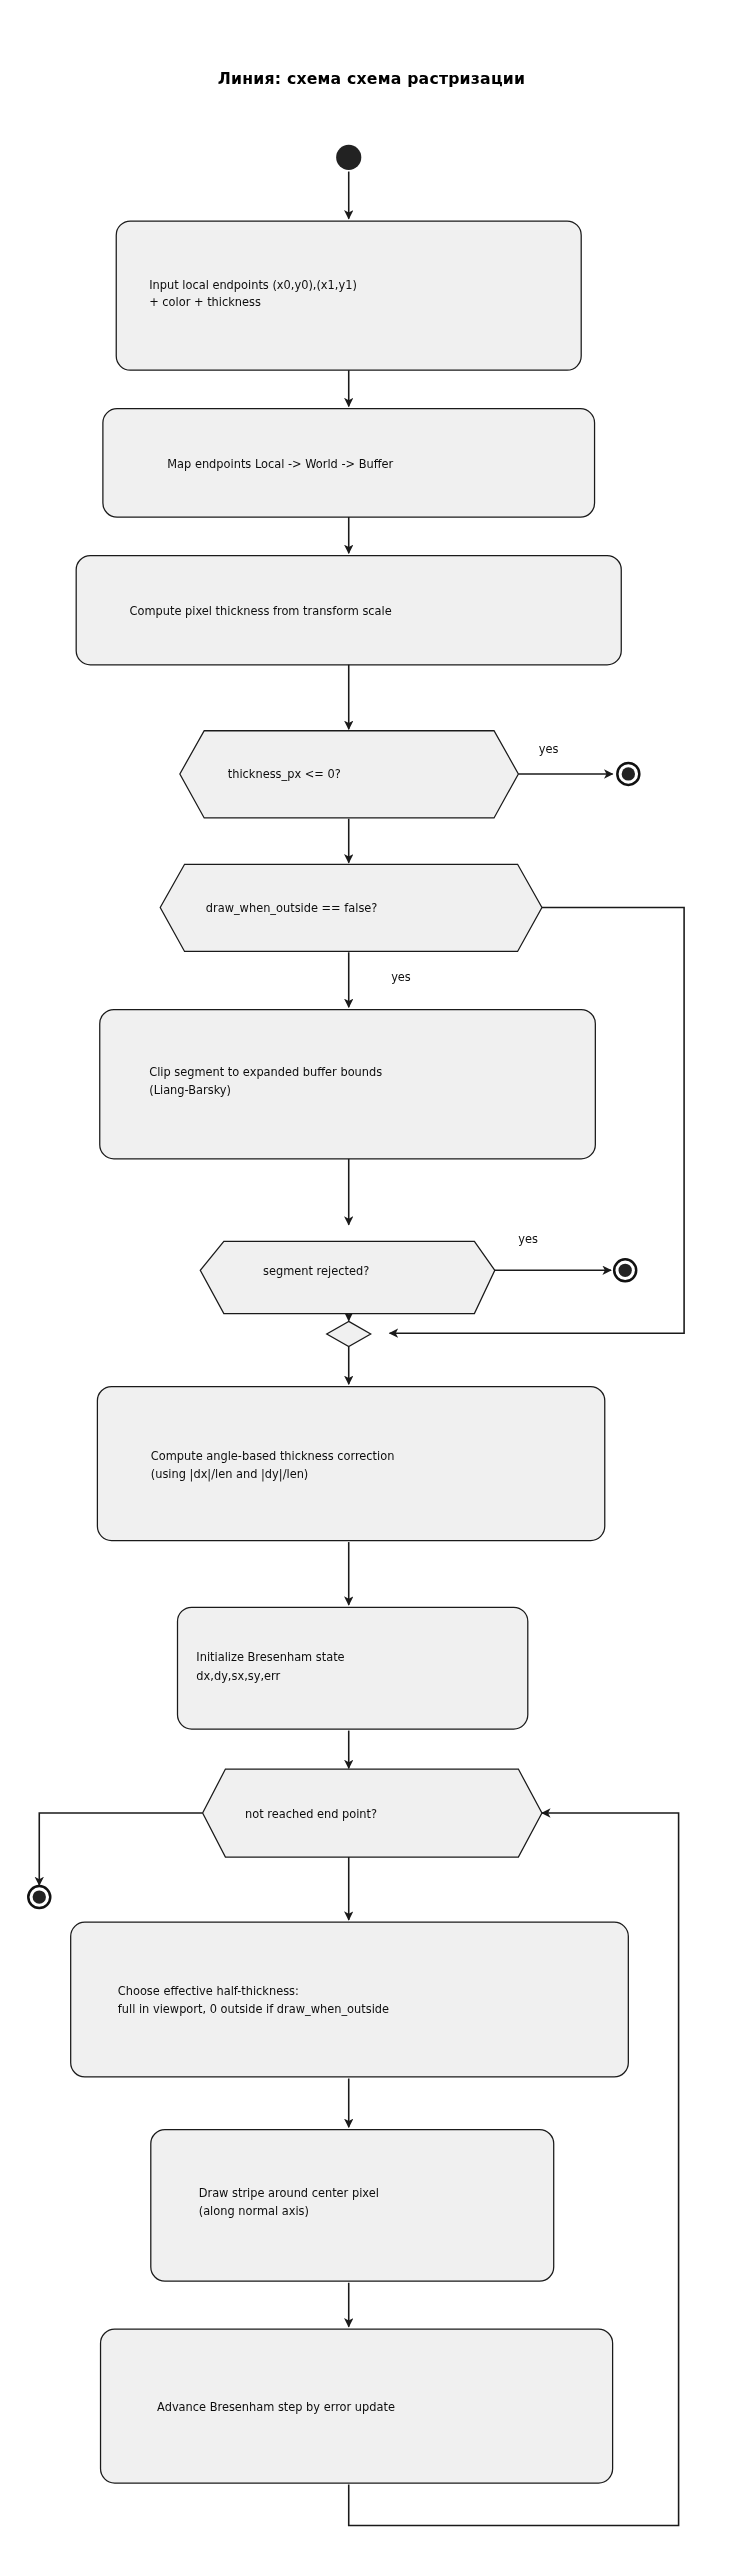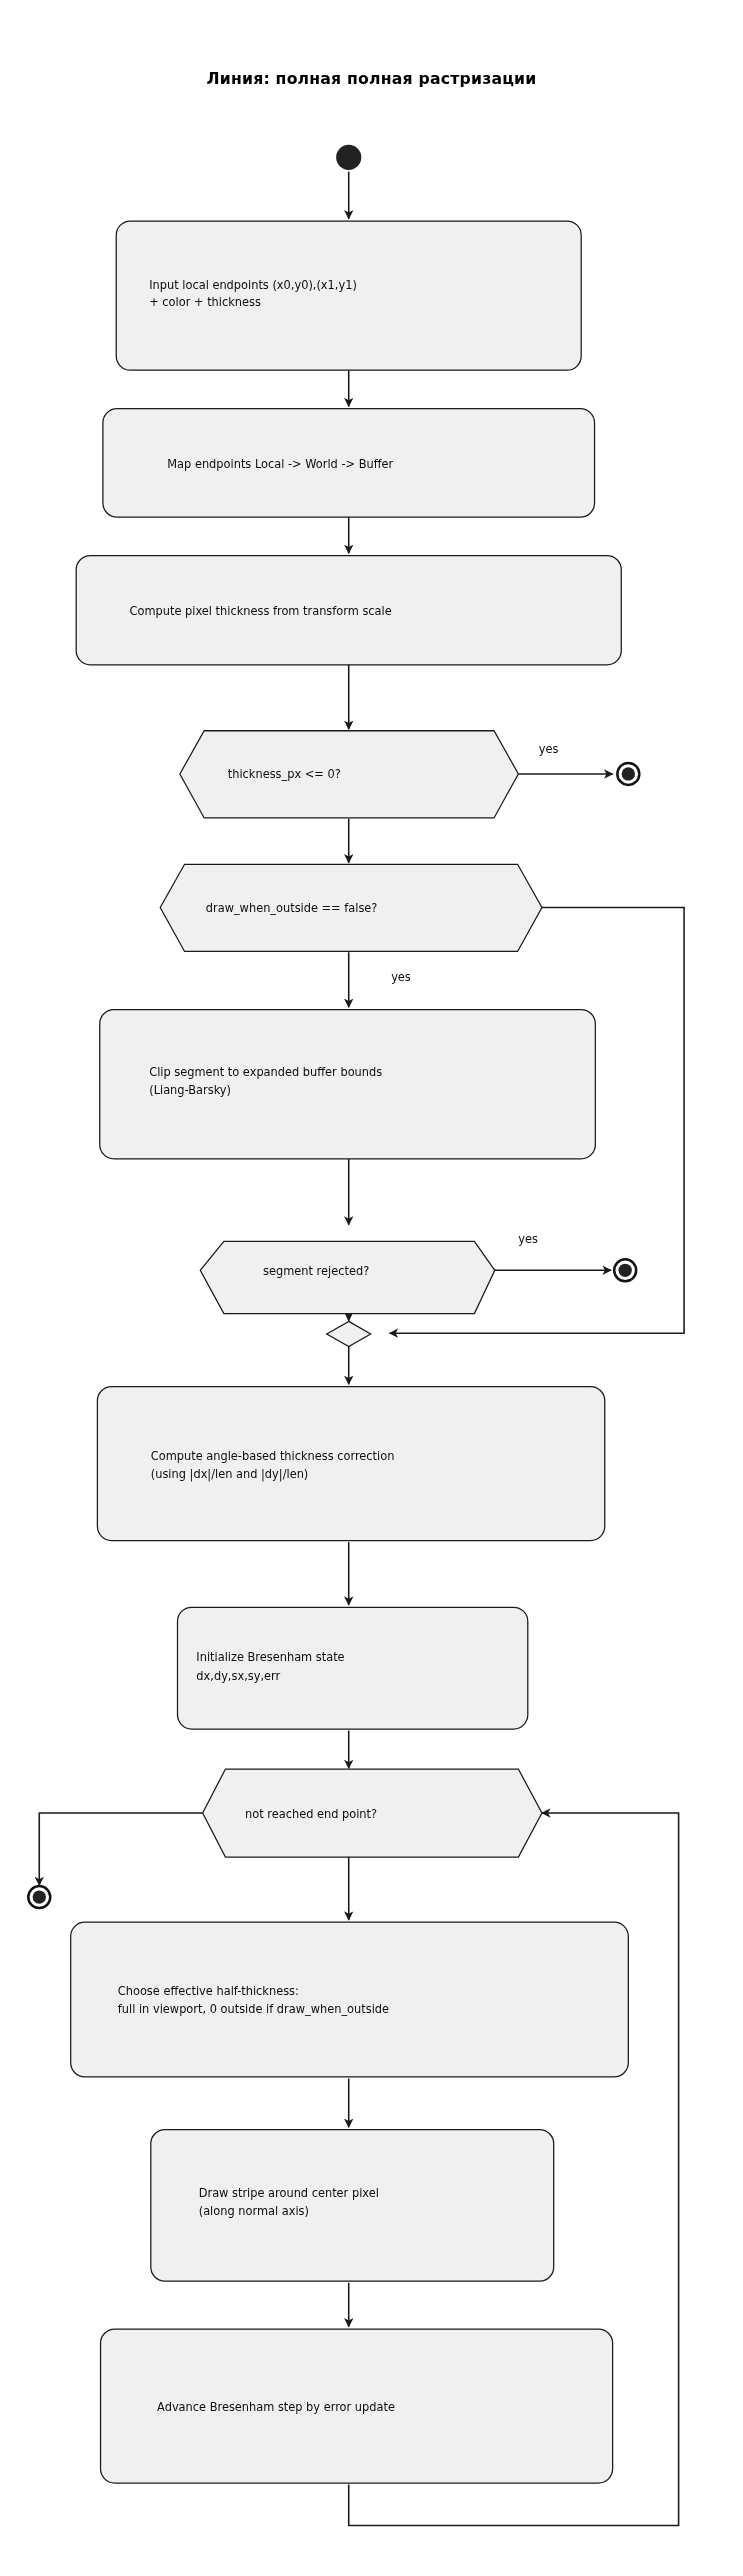--- a/index.html
+++ b/index.html
@@ -26,21 +26,21 @@
     font-family:"DejaVu Sans","Liberation Sans",sans-serif;
     font-size:15.7px;font-weight:bold;color:#000;
     letter-spacing:0.2px;
   }
 </style>
 </head>
 <body>
 
 <div id="stage">
 
-  <div class="title">Линия: полная полная растризации</div>
+  <div class="title">Линия: схема схема растризации</div>
 
   <svg width="743" height="2576" viewBox="0 0 946 3279">
 
     <defs>
       <marker id="ah" markerWidth="14" markerHeight="14" refX="11" refY="6" orient="auto" markerUnits="userSpaceOnUse">
         <path d="M0,0 L12,6 L0,12 L3.2,6 Z" class="arrowhead"></path>
       </marker>
     </defs>
 
     <path class="edge" d="M444,218 L444,278" marker-end="url(#ah)"></path>

